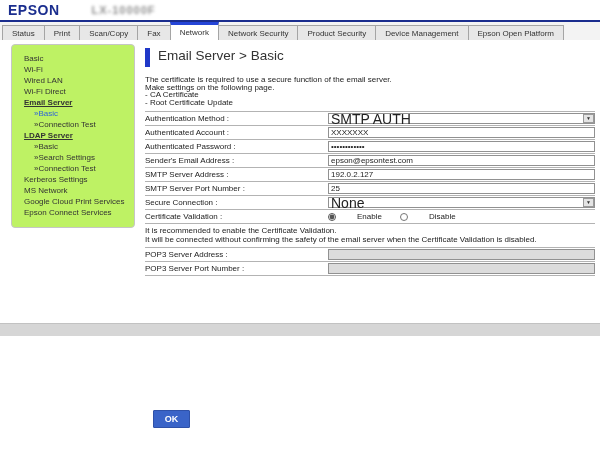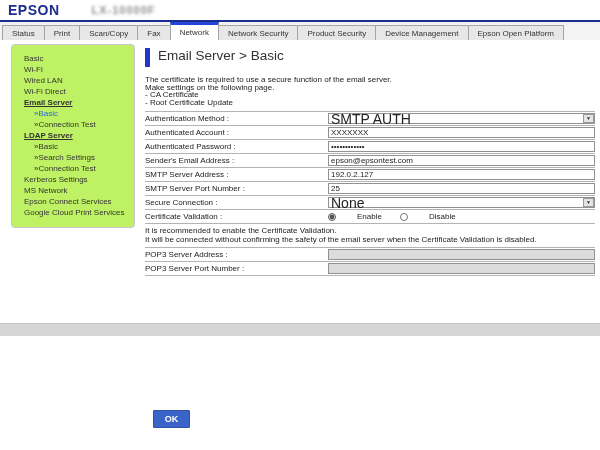--- a/index.html
+++ b/index.html
@@ -123,22 +123,22 @@
       <div class="side-item">Wi-Fi Direct</div>
       <div class="side-item section">Email Server</div>
       <div class="side-item sub selected">»Basic</div>
       <div class="side-item sub">»Connection Test</div>
       <div class="side-item section">LDAP Server</div>
       <div class="side-item sub">»Basic</div>
       <div class="side-item sub">»Search Settings</div>
       <div class="side-item sub">»Connection Test</div>
       <div class="side-item">Kerberos Settings</div>
       <div class="side-item">MS Network</div>
+      <div class="side-item">Google Cloud Print Services</div>
       <div class="side-item">Epson Connect Services</div>
-      <div class="side-item">Google Cloud Print Services</div>
     </div>
 
     <div class="main">
 
       <div class="title-row">
         <div class="title-bar"></div>
         <div class="page-title">Email Server &gt; Basic</div>
       </div>
 
       <div class="desc">

